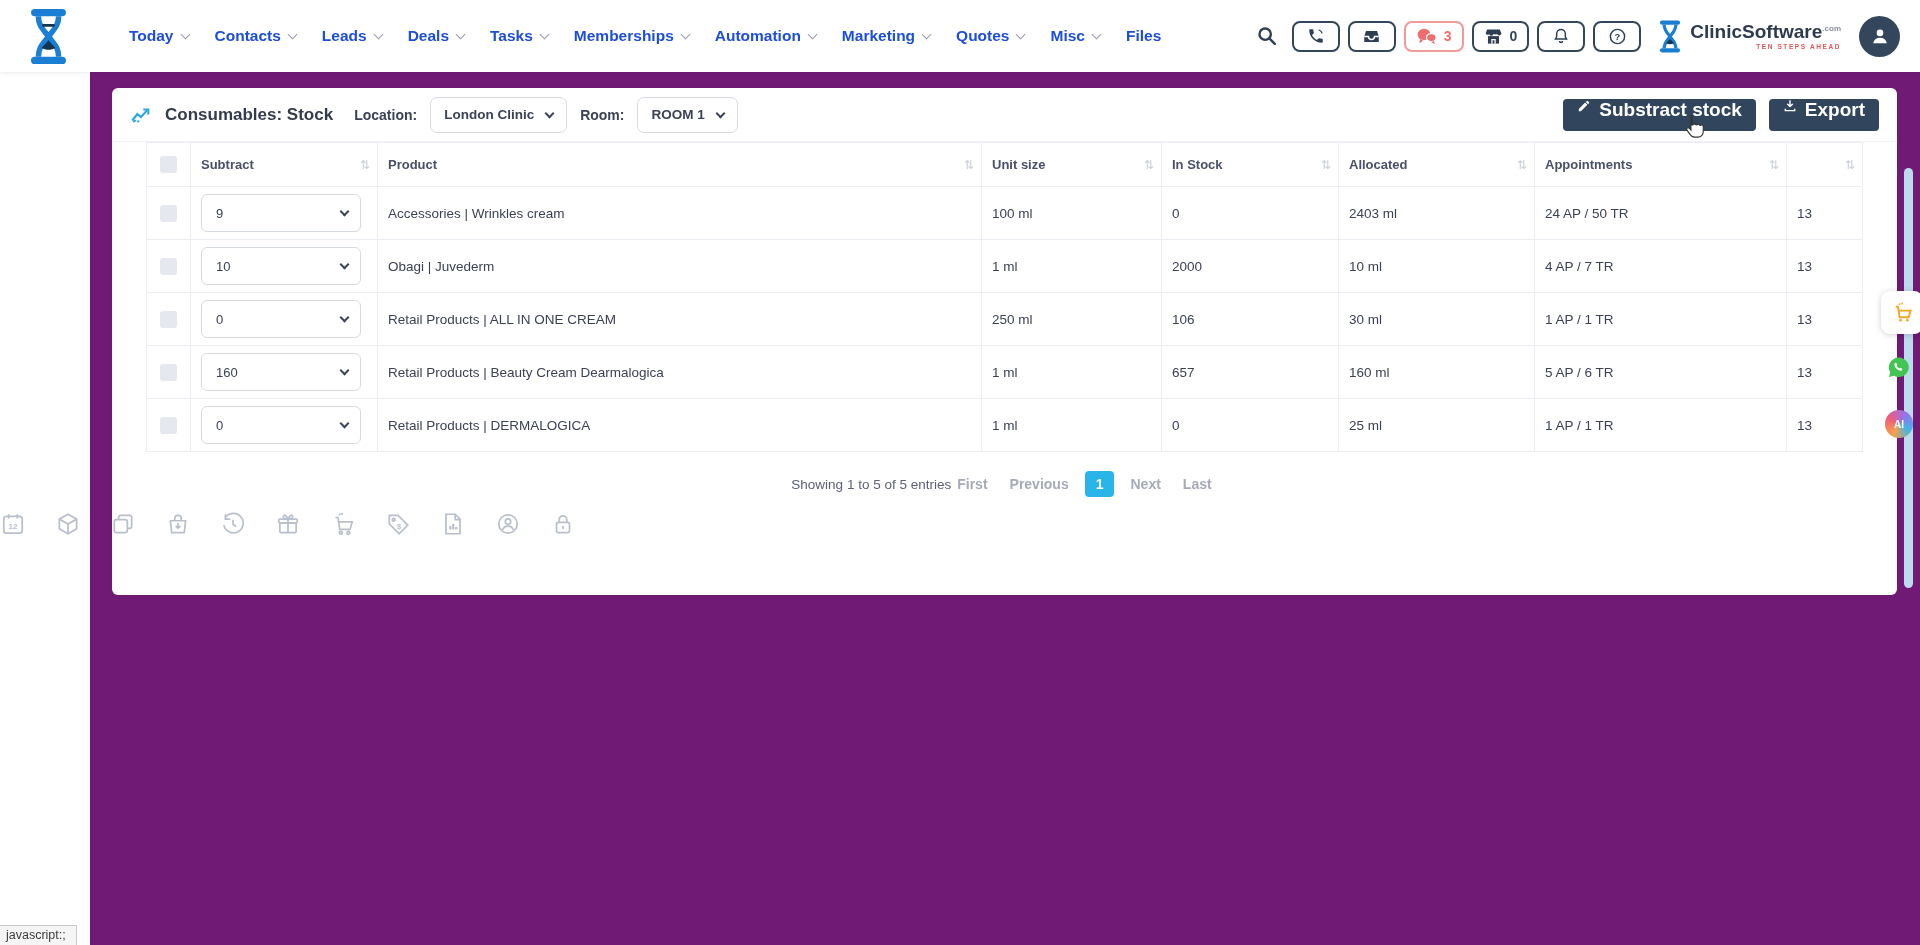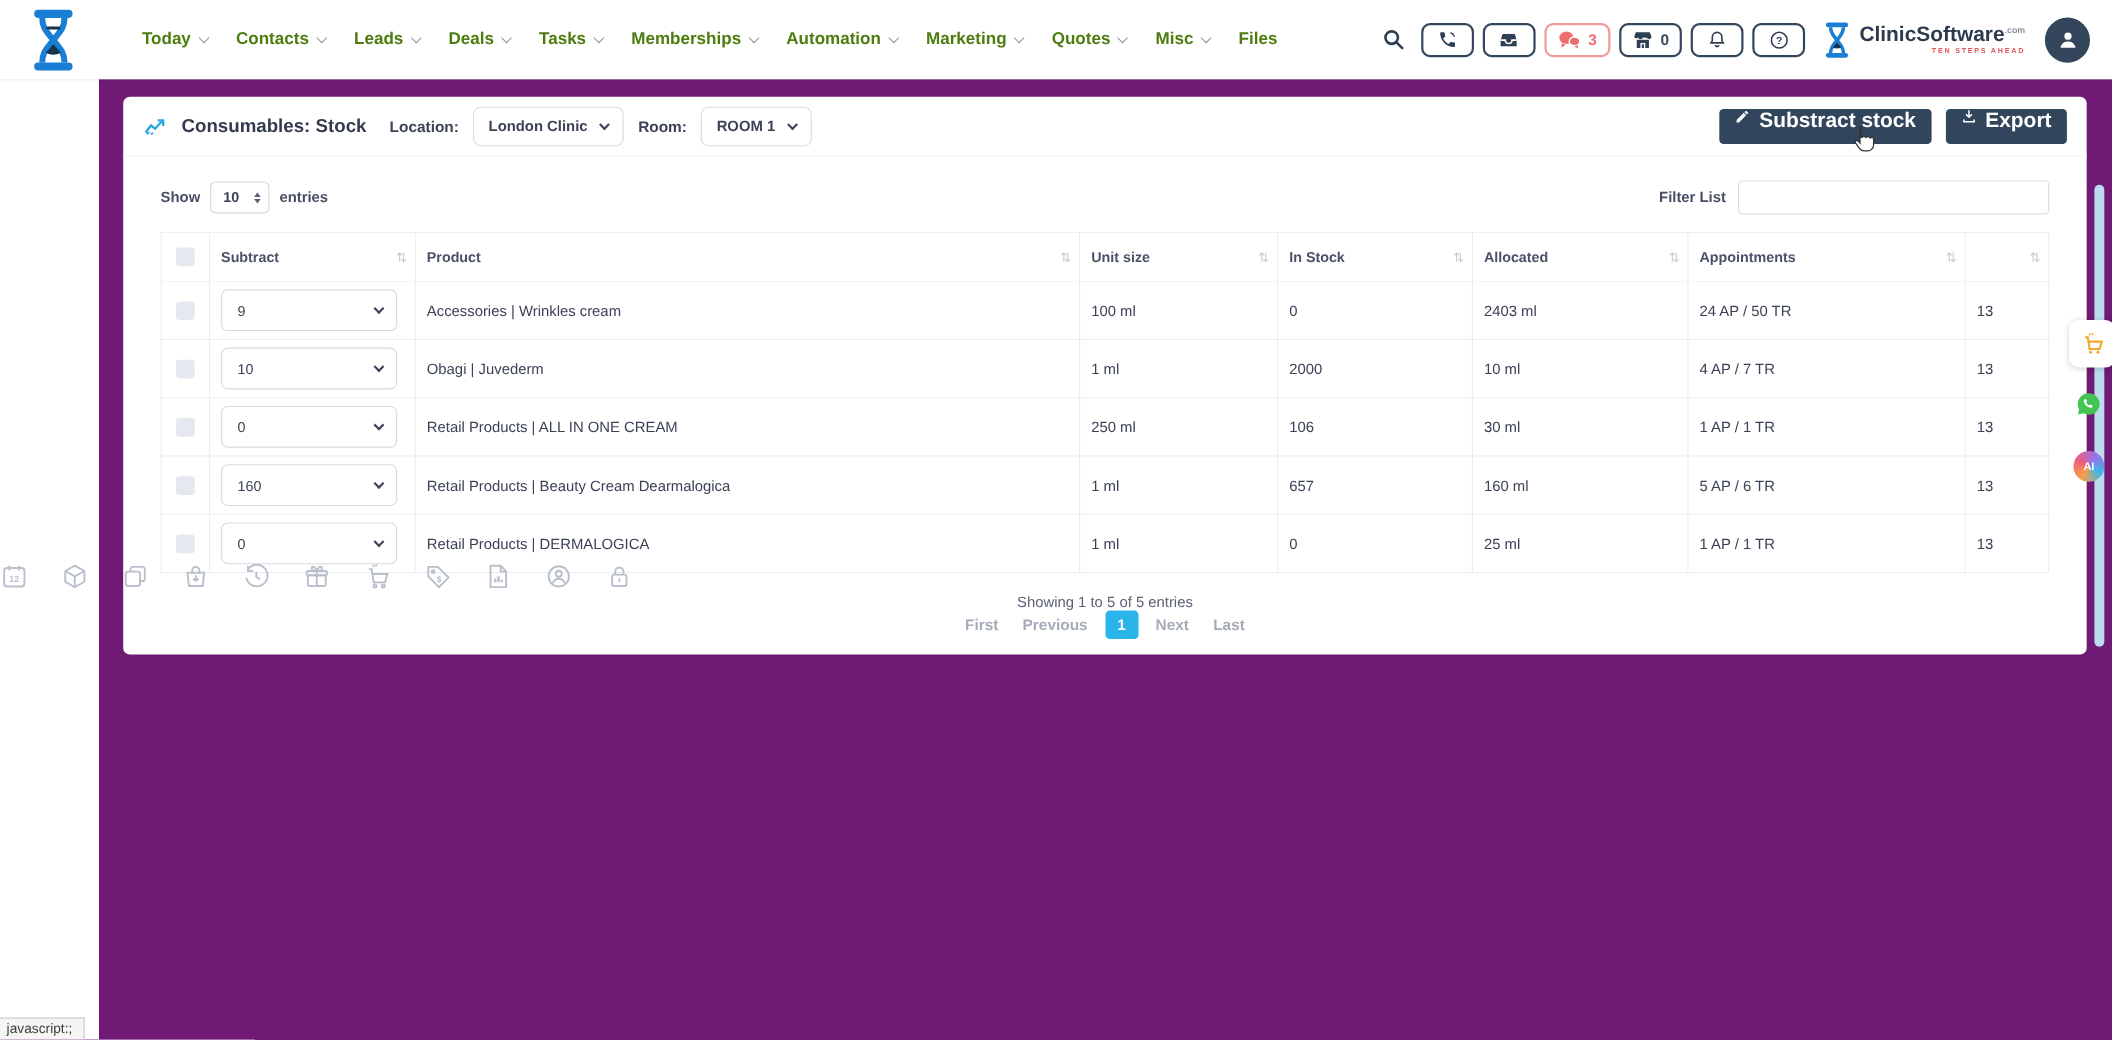--- a/index.html
+++ b/index.html
@@ -5,21 +5,21 @@
   * { box-sizing: border-box; }
   html,body { margin:0; padding:0; }
   body {
     width:1920px; height:945px; position:relative; overflow:hidden;
     font-family:"Liberation Sans", sans-serif; background:#edf0f4;
   }
   
   .topbar{position:absolute;top:0;left:0;right:0;height:72px;background:#fff;display:flex;align-items:center;box-shadow:0 1px 4px rgba(40,50,70,.10);z-index:20;}
   .logo{margin-left:22px;width:52px;display:flex;align-items:center;justify-content:center;}
   .mainnav{display:flex;align-items:center;margin-left:42px;}
-  .nav-item{display:flex;align-items:center;padding:0 13px;font-size:15.5px;font-weight:600;color:#4d7c0f;cursor:pointer;white-space:nowrap;}
+  .nav-item{display:flex;align-items:center;padding:0 13px;font-size:15.5px;font-weight:600;color:#1d4ed8;cursor:pointer;white-space:nowrap;}
   .caret{width:7px;height:7px;border-right:1.7px solid #9a9ab0;border-bottom:1.7px solid #9a9ab0;transform:rotate(45deg);margin-left:8px;margin-top:-4px;}
   .top-right{margin-left:auto;display:flex;align-items:center;gap:8px;padding-right:20px;}
   .tb-icon{display:flex;align-items:center;margin-right:6px;cursor:pointer;}
   .tb-box{height:31px;min-width:48px;border:2px solid #33465c;border-radius:8px;display:flex;align-items:center;justify-content:center;gap:7px;padding:0 10px;cursor:pointer;background:#fff;}
   .tb-box.red{border-color:#f09a9a;}
   .cnt{font-size:14px;font-weight:700;color:#33465c;}
   .tb-box.red .cnt{color:#ee6d6d;}
   .brand{display:flex;align-items:center;gap:7px;margin:0 10px 0 8px;cursor:pointer;}
   .brand-name{font-size:19px;color:#2e3a4e;font-weight:700;line-height:1;}
   .brand-name sup{font-size:8px;color:#8a8f9c;font-weight:700;}
@@ -50,21 +50,21 @@
   
   table{margin:0 34px;border-collapse:collapse;width:1716px;table-layout:fixed;}
   th,td{border:1px solid #eaedf1;}
   th{font-size:13px;color:#4a5067;font-weight:600;text-align:left;padding:13px 10px;position:relative;background:#fff;}
   .sort{position:absolute;right:7px;top:50%;transform:translateY(-50%);color:#c7ccd5;font-size:12px;font-weight:400;}
   .sort::before{content:"⇅";}
   td{font-size:13.5px;color:#3c4256;height:53px;padding:0 10px;background:#fff;}
   .cb{width:17px;height:17px;background:#e5e8ee;border-radius:3px;display:inline-block;vertical-align:middle;margin-left:3px;cursor:pointer;}
   .row-select{width:160px;height:38px;border:1px solid #d6dae1;border-radius:6px;display:flex;align-items:center;justify-content:space-between;padding:0 12px 0 14px;font-size:13px;color:#3c4256;background:#fff;cursor:pointer;}
   
-  .table-foot{display:flex;justify-content:center;align-items:center;padding:19px 34px;flex-direction:column;}
+  .table-foot{display:flex;justify-content:center;align-items:center;padding:19px 34px;}
   .summary{font-size:13.5px;color:#5c6175;}
   .pager{display:flex;align-items:center;gap:10px;}
   .pg{font-size:14px;color:#a6abb8;padding:5px 6px;cursor:pointer;font-weight:600;}
   .pg.active{background:#29b4ea;color:#fff;border-radius:4px;padding:5px 11px;}
   
   .scrollbar{position:absolute;right:7px;top:168px;width:9px;height:420px;background:#bcdcee;border-radius:5px;z-index:30;cursor:pointer;}
   .float-cart{position:absolute;right:-3px;top:291px;width:42px;height:43px;background:#fff;border-radius:9px;box-shadow:0 1px 6px rgba(0,0,0,.18);display:flex;align-items:center;justify-content:center;z-index:31;cursor:pointer;}
   .float-wa{position:absolute;right:9px;top:355px;z-index:31;cursor:pointer;display:flex;}
   .float-ai{position:absolute;right:7px;top:410px;width:28px;height:28px;border-radius:50%;color:#fff;font-size:10px;font-weight:700;display:flex;align-items:center;justify-content:center;z-index:31;cursor:pointer;background:conic-gradient(from 210deg,#f7a04b,#ef5e7a,#9b6fe8,#3fb6e8,#f7a04b);}
   
@@ -310,37 +310,20 @@
       </button>
       <button class="btn">
         <svg viewBox="0 0 24 24" width="14" height="14">
             <path d="M12 3v10m0 0l-4-4m4 4l4-4" fill="none" stroke="#fff" stroke-width="2.4" stroke-linecap="round"></path>
             <path d="M4 16.5v3.5h16v-3.5" fill="none" stroke="#fff" stroke-width="2.4"></path>
           </svg>
         <span>Export</span>
       </button>
     </header>
 
-    <div class="controls">
-      <div class="show-ctl">
-        <span>Show</span>
-        <div class="mini-select">
-          <span>10</span>
-          <span class="updown">
-              <i class="up"></i>
-              <i class="dn"></i>
-            </span>
-        </div>
-        <span>entries</span>
-      </div>
-      <div class="filter-ctl">
-        <span>Filter List</span>
-        <input value="" style="">
-      </div>
-    </div>
 
     <table>
       <colgroup>
         <col style="width:44px">
           <col style="width:187px">
           <col style="width:604px">
           <col style="width:180px">
         <col style="width:177px">
           <col style="width:196px">
           <col style="width:252px">

